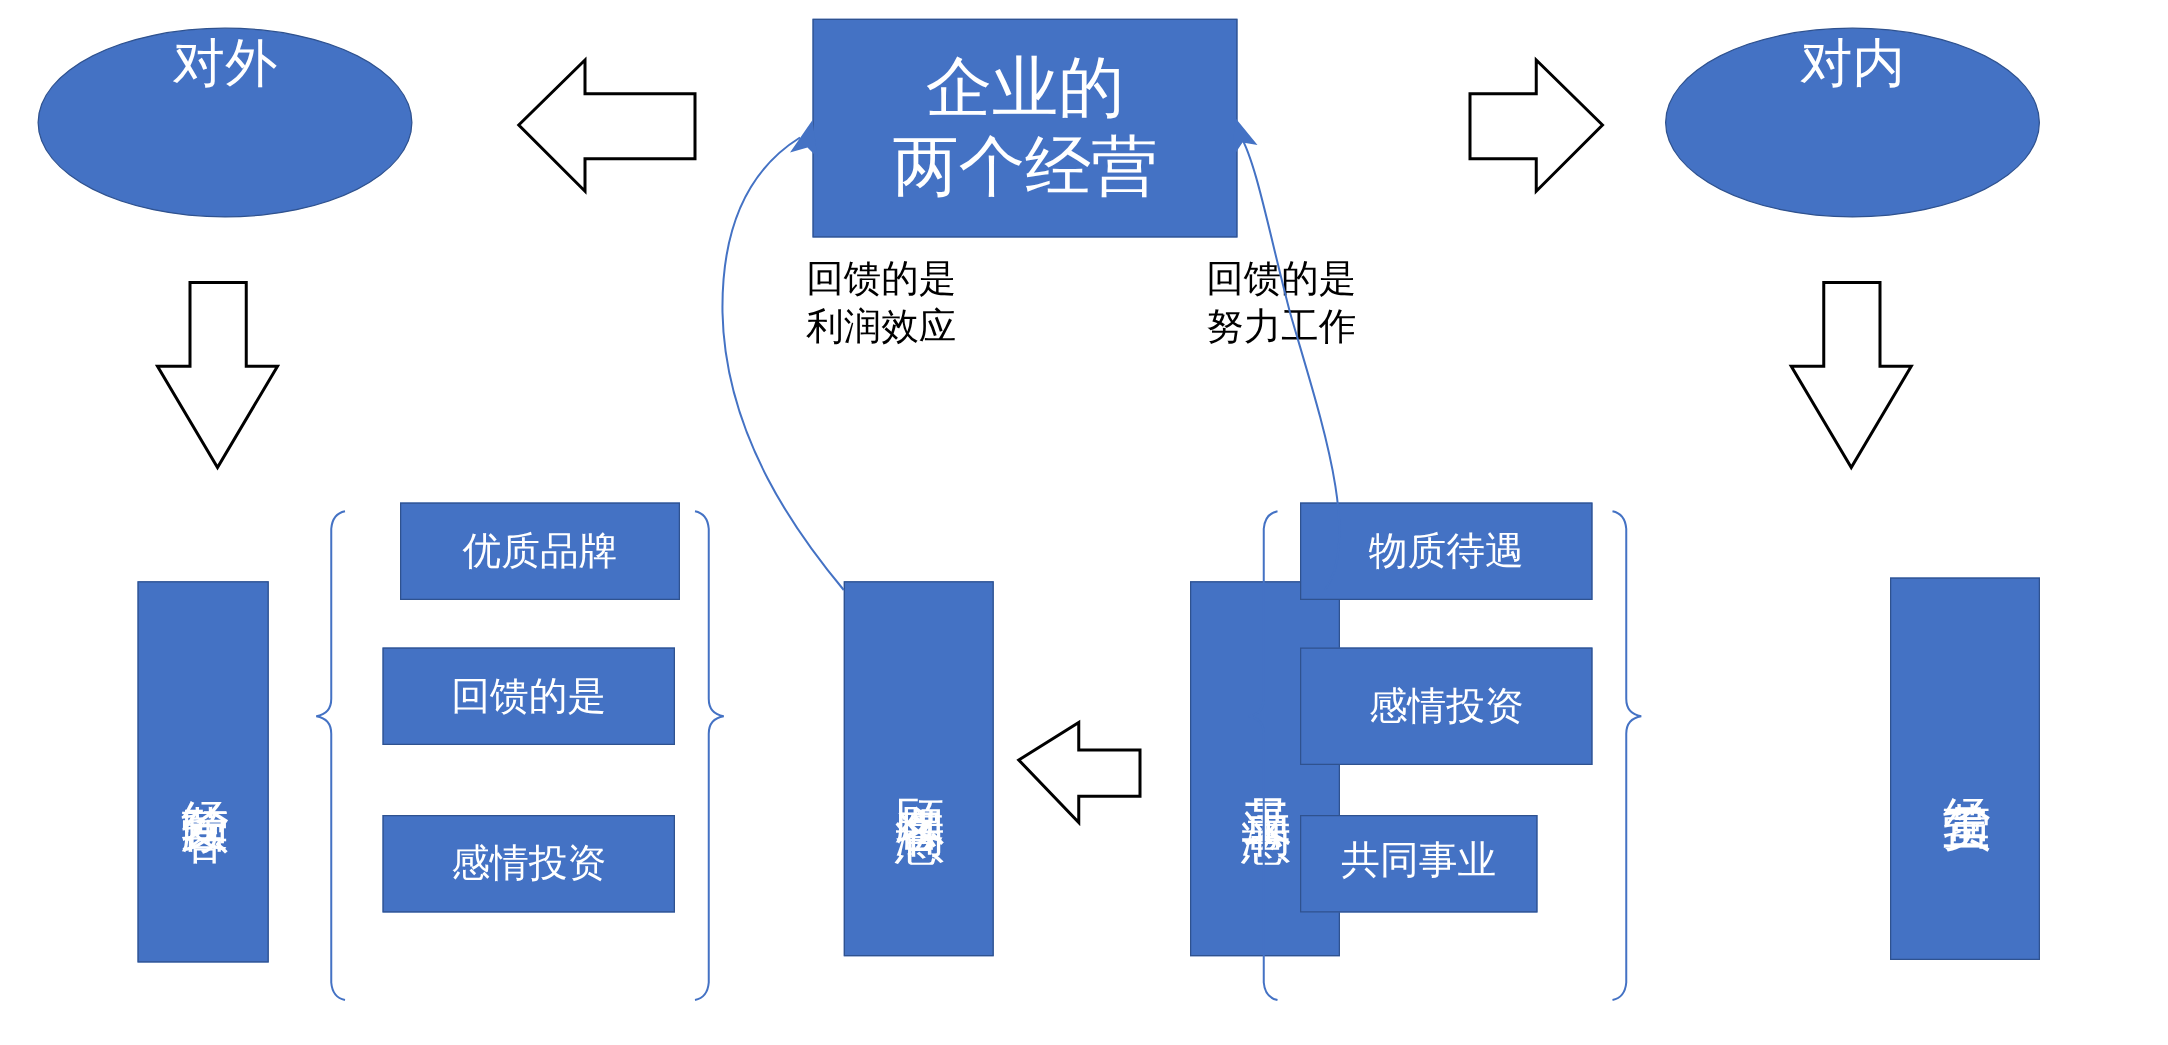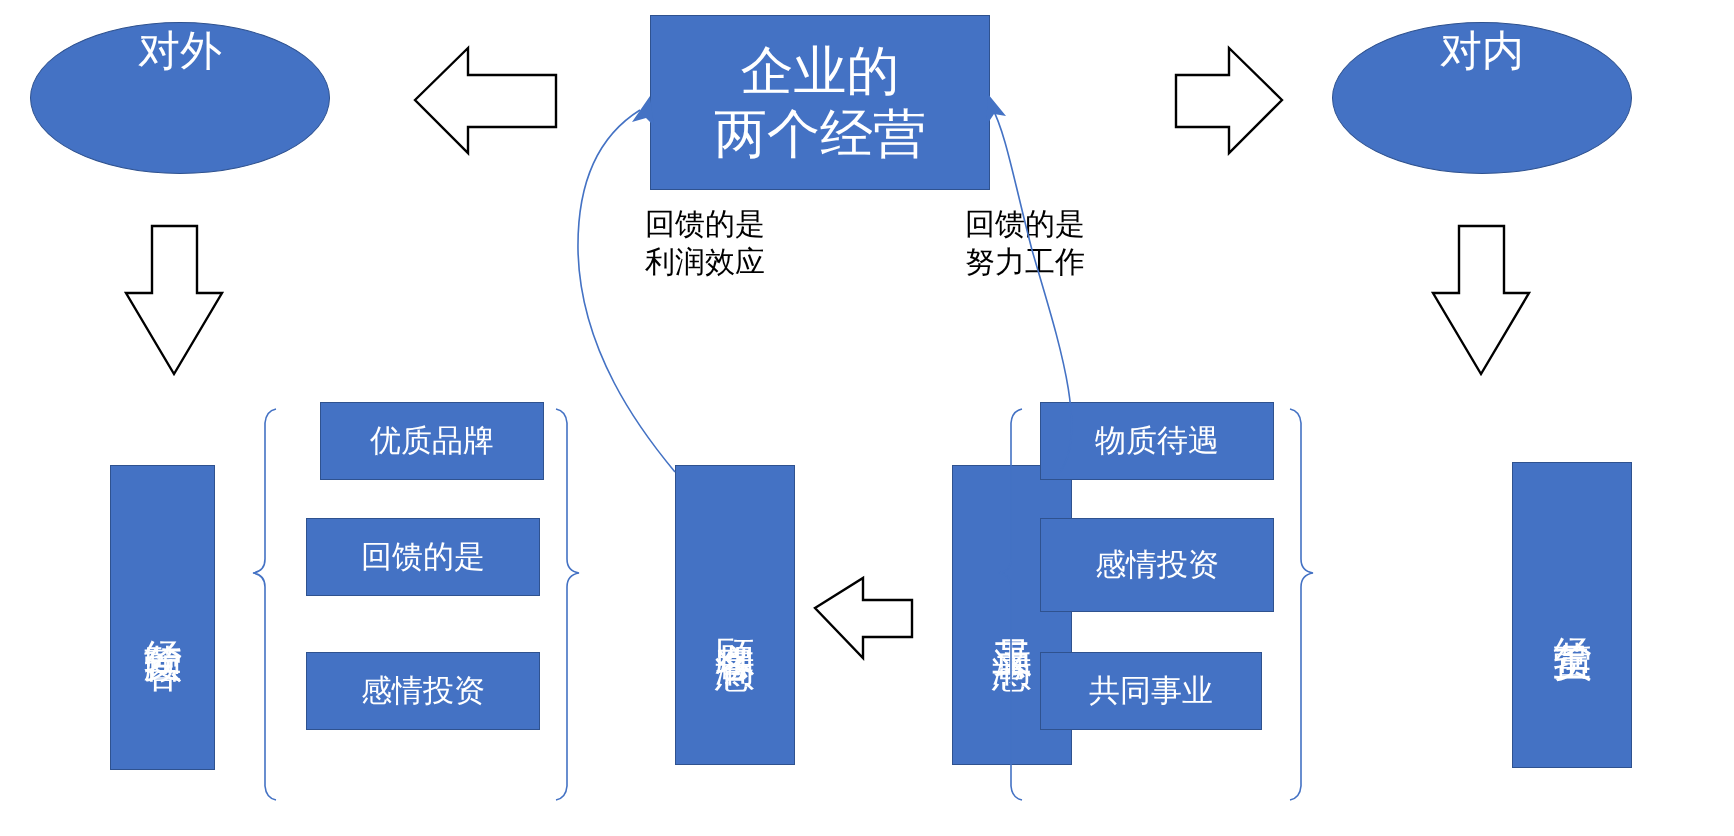--- a/index.html
+++ b/index.html
@@ -125,21 +125,21 @@
   <div class="node" style="left:306px; top:652px; width:234px; height:78px; font-size:31px;">
     <span>感情投资</span>
   </div>
 
   <div class="node" style="left:1040px; top:402px; width:234px; height:78px; font-size:31px;">
     <span>物质待遇</span>
   </div>
   <div class="node" style="left:1040px; top:518px; width:234px; height:94px; font-size:31px;">
     <span>感情投资</span>
   </div>
-  <div class="node" style="left:1040px; top:652px; width:222px; height:78px; font-size:31px;">
+  <div class="node" style="left:1040px; top:652px; width:190px; height:78px; font-size:31px;font-family:Liberation Mono, monospace;">
     <span>共同事业</span>
   </div>
 
   <svg class="overlay" viewBox="0 0 1734 836">
 
     <polygon class="hollow-arrow" points="415,100 468,48 468,75 556,75 556,127 468,127 468,153"></polygon>
 
     <polygon class="hollow-arrow" points="1282,100 1229,48 1229,75 1176,75 1176,127 1229,127 1229,153"></polygon>
 
     <polygon class="hollow-arrow" points="174,374 126,293 152,293 152,226 197,226 197,293 222,293"></polygon>

